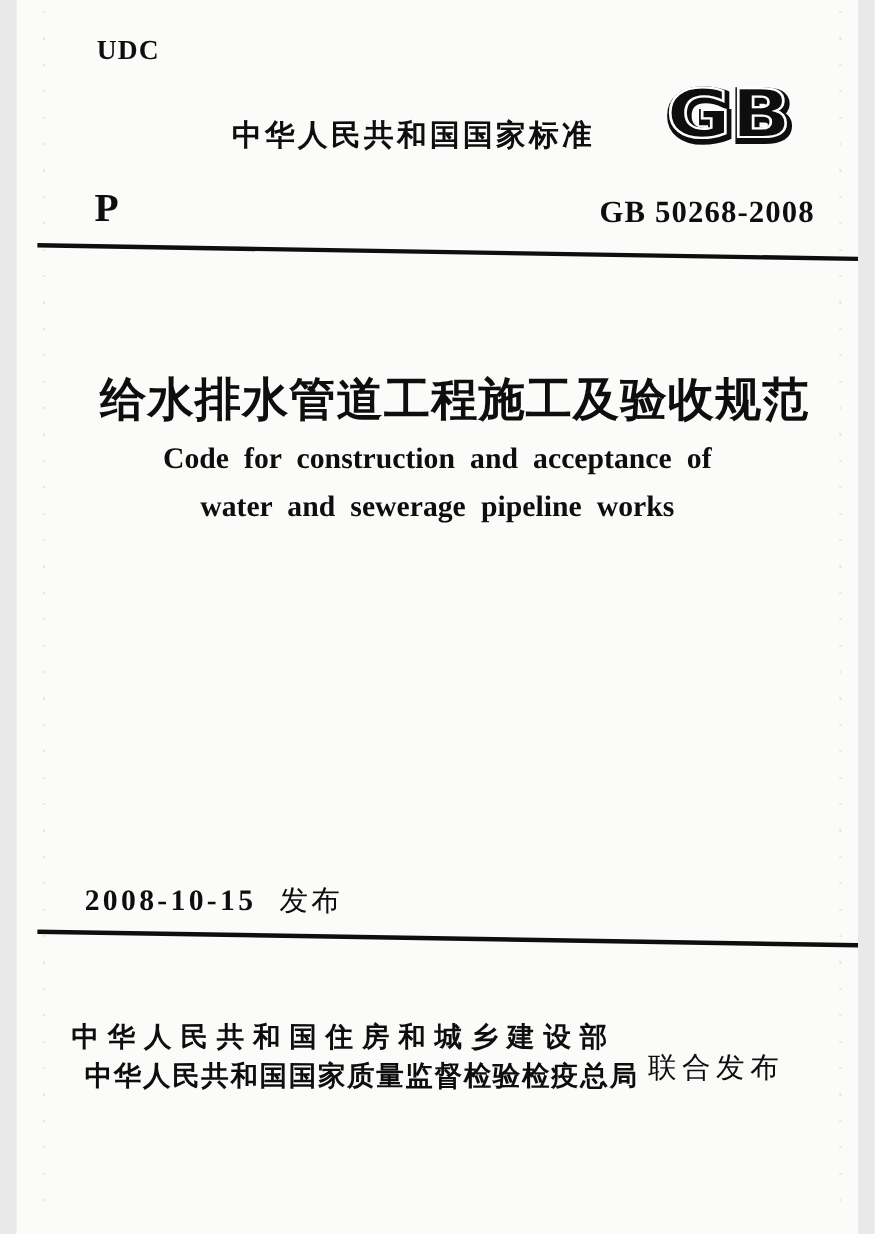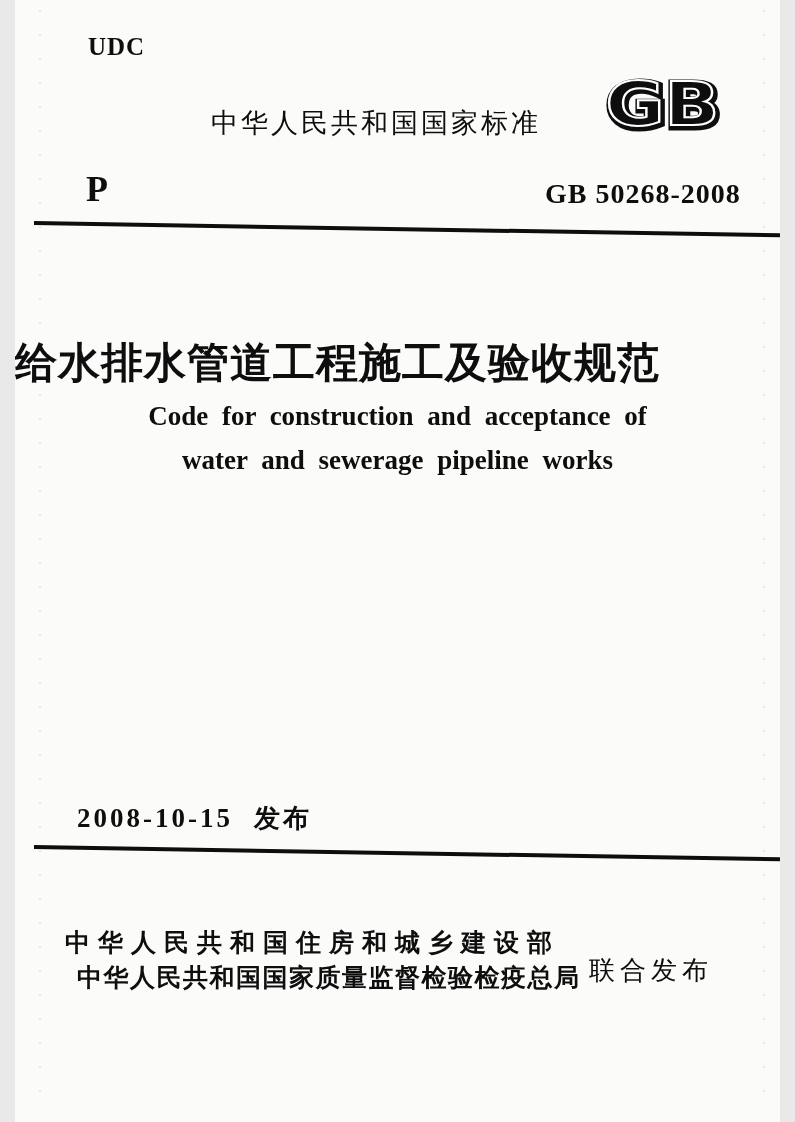--- a/index.html
+++ b/index.html
@@ -21,21 +21,21 @@
   .edge-noise.left  { left: 24px; }
   .edge-noise.right { left: 748px; }
 
   .udc {
     position: absolute; left: 73px; top: 33px;
     font-weight: bold; font-size: 25px; letter-spacing: 1px;
   }
   .header-title {
     position: absolute; left: 196px; top: 105px;
     font-family: "Liberation Sans", sans-serif;
-    font-weight: normal; font-size: 27px; letter-spacing: 3px;
+    font-weight: bold; font-size: 27px; letter-spacing: 3px;
     white-space: nowrap;
   }
   .gb-logo { position: absolute; left: 583px; top: 70px; width: 132px; height: 70px; }
   .class-code {
     position: absolute; left: 71px; top: 168px;
     font-weight: bold; font-size: 36px;
   }
   .std-number {
     position: absolute; left: 530px; top: 178px;
     font-weight: bold; font-size: 28px; letter-spacing: 1px;
@@ -44,38 +44,38 @@
   .rule {
     position: absolute; left: 19px; width: 752px; height: 4px;
     background: #0e0e0e;
     transform-origin: 0 50%; transform: rotate(0.95deg);
   }
   .rule-top { top: 221px; }
   .rule-mid { top: 845px; }
 
   .main-title {
     position: absolute; left: 0; top: 335px; width: 100%;
-    text-align: left; font-size: 42px; font-weight: 600;
-    letter-spacing: 1px; white-space: nowrap;
+    text-align: center; font-size: 42px; font-weight: 600;
+    letter-spacing: 1px; white-space: nowrap; padding-left: 16px;
   }
   .en-line {
     position: absolute; left: 0; width: 100%;
     text-align: center; font-size: 27px; font-weight: 600;
     word-spacing: 7px; white-space: nowrap;
   }
   .en-line1 { top: 401px; }
   .en-line2 { top: 445px; }
 
   .date-block { position: absolute; white-space: nowrap; }
   .date-issue { left: 62px;  top: 801px; }
   .date-impl  { left: 466px; top: 807px; }
   .date-num   { font-weight: bold; font-size: 27px; letter-spacing: 3px; text-align: right; }
   .date-label {
     font-family: "Liberation Sans", sans-serif;
-    font-weight: bold; font-size: 26px; letter-spacing: 3px;
+    font-weight: normal; font-size: 26px; letter-spacing: 3px;
     margin-left: 17px;
   }
 
   .pub-line {
     position: absolute;
     font-family: "Liberation Sans", sans-serif;
     font-weight: bold; white-space: nowrap;
   }
   .pub-line1 { left: 50px; top: 926px; font-size: 25px; letter-spacing: 8px; }
   .pub-line2 { left: 62px; top: 961px; font-size: 25px; letter-spacing: 1.5px; }

